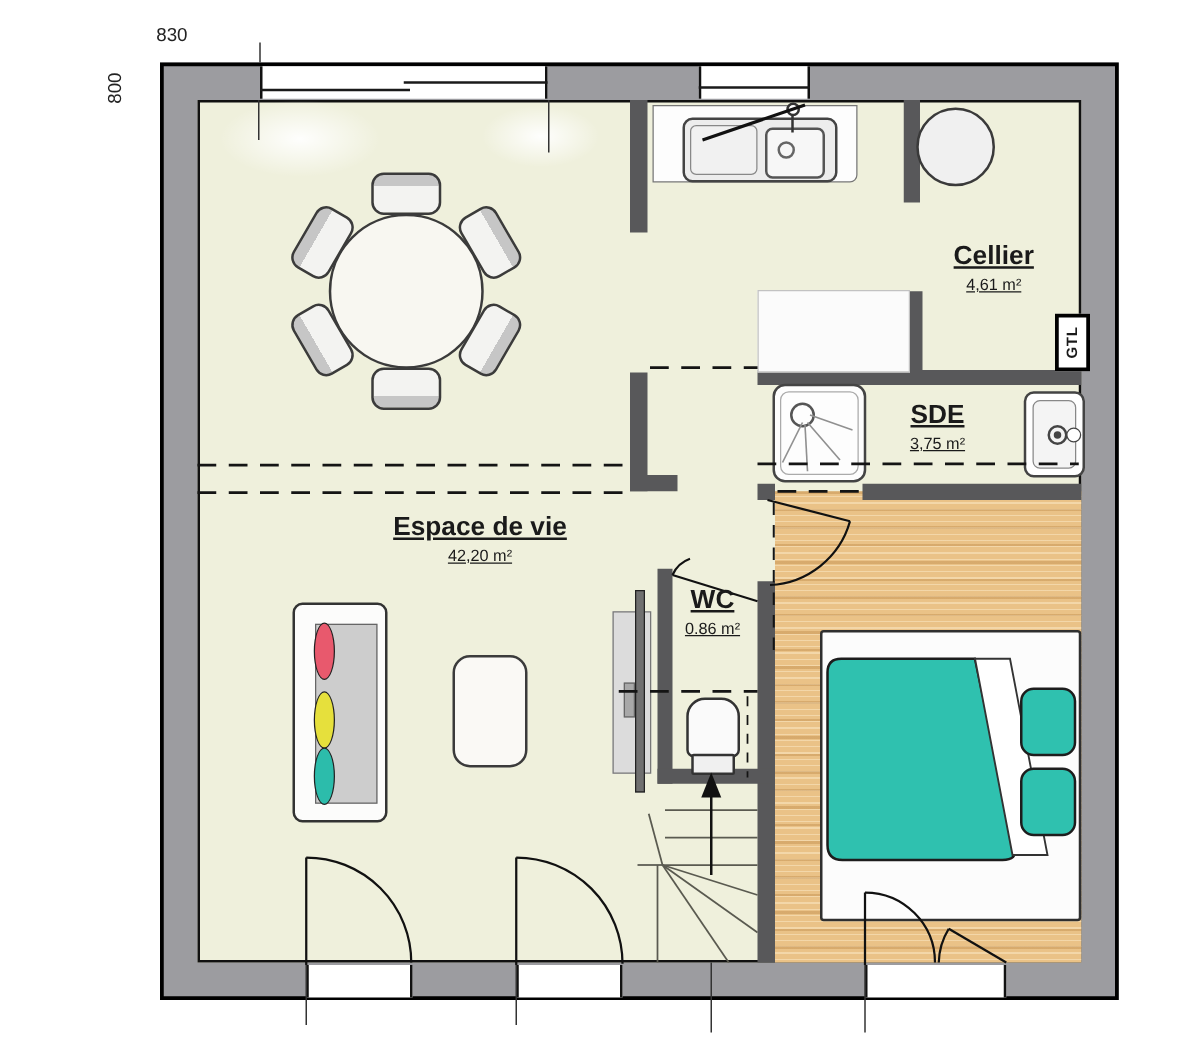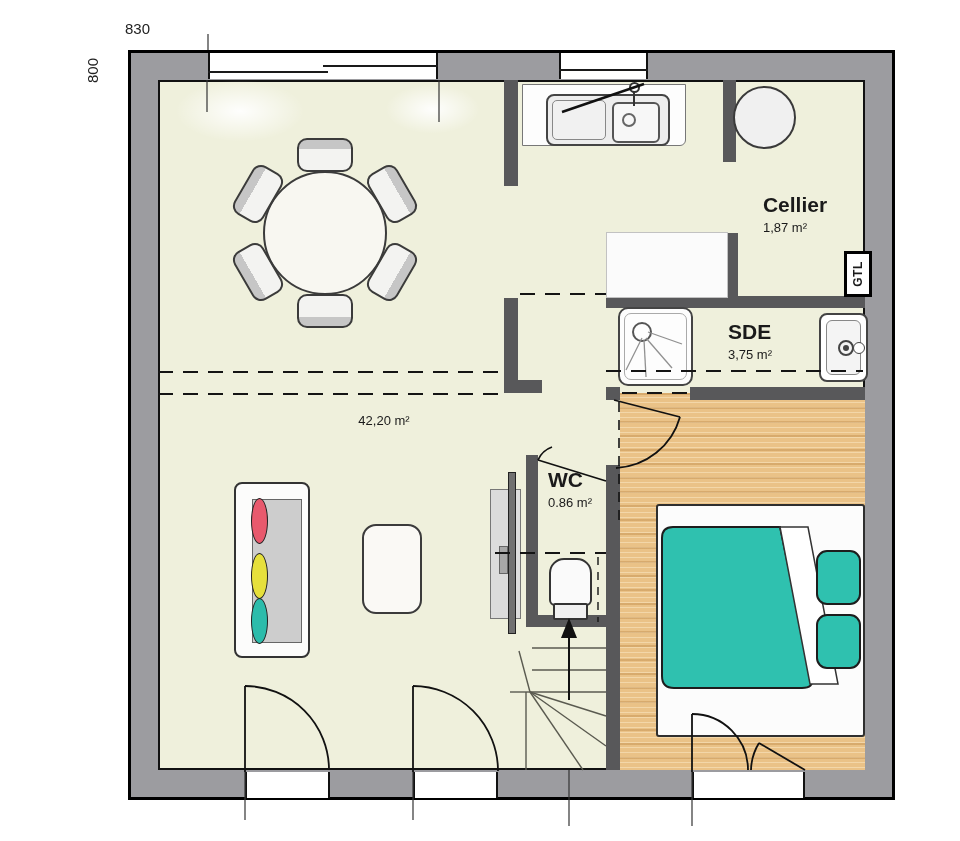--- a/index.html
+++ b/index.html
@@ -45,21 +45,21 @@
   .toilet-bowl{left:509px;top:558px;width:43px;height:48px;background:#fafafa;border:2px solid #333;border-radius:15px 15px 6px 6px;box-sizing:border-box;}
   .toilet-tank{left:513px;top:603px;width:35px;height:17px;background:#f0f0f0;border:2px solid #333;border-radius:2px;box-sizing:border-box;}
   .tv-unit{left:450px;top:489px;width:31px;height:130px;background:#dcdcdc;border:1px solid #777;box-sizing:border-box;}
   .tv-bar{left:468px;top:472px;width:8px;height:162px;background:#707070;border:1px solid #222;box-sizing:border-box;}
   .tv-knob{left:459px;top:546px;width:9px;height:28px;background:#a8a8a8;border:1px solid #666;box-sizing:border-box;}
   .bed-frame{left:616px;top:504px;width:209px;height:233px;background:#fcfcfc;border:2px solid #2f2f2f;border-radius:3px;box-sizing:border-box;}
   .gtl-box{left:804px;top:251px;width:28px;height:46px;background:#fff;border:3px solid #000;box-sizing:border-box;
            display:flex;align-items:center;justify-content:center;}
   .gtl-box span{transform:rotate(-90deg);font-size:12px;font-weight:bold;letter-spacing:.5px;}
   
-  .room-label{transform:translateX(-50%);text-align:left;white-space:nowrap;}
+  .room-label{transform:translateX(-50%);text-align:center;white-space:nowrap;text-decoration:underline;}
   .room-name{font-size:21px;font-weight:600;}
   .room-area{font-size:13px;font-weight:500;margin-top:3px;}
   .dim{font-size:15px;font-weight:500;color:#222;}
   svg.overlay{position:absolute;left:0;top:0;pointer-events:none;}
 </style>
 </head>
 <body>
 
 <div id="plan">
 
@@ -201,27 +201,28 @@
       <line x1="399" y1="80" x2="399" y2="122"></line>
       <line x1="205" y1="772" x2="205" y2="820"></line>
       <line x1="373" y1="772" x2="373" y2="820"></line>
       <line x1="652" y1="772" x2="652" y2="826"></line>
       <line x1="529" y1="770" x2="529" y2="826"></line>
     </g>
   </svg>
 
   <div class="abs room-label" style="left:755px;top:193px;">
     <div class="room-name">Cellier</div>
-    <div class="room-area">1,87 m²</div>
+    <div class="room-area">4,61 m²</div>
   </div>
   <div class="abs room-label" style="left:710px;top:320px;">
     <div class="room-name">SDE</div>
     <div class="room-area">3,75 m²</div>
   </div>
   <div class="abs room-label" style="left:344px;top:410px;">
+    <div class="room-name">Espace de vie</div>
     <div class="room-area">42,20 m²</div>
   </div>
   <div class="abs room-label" style="left:530px;top:468px;">
     <div class="room-name">WC</div>
     <div class="room-area">0.86 m²</div>
   </div>
 
 </div>
 
 </body></html>

